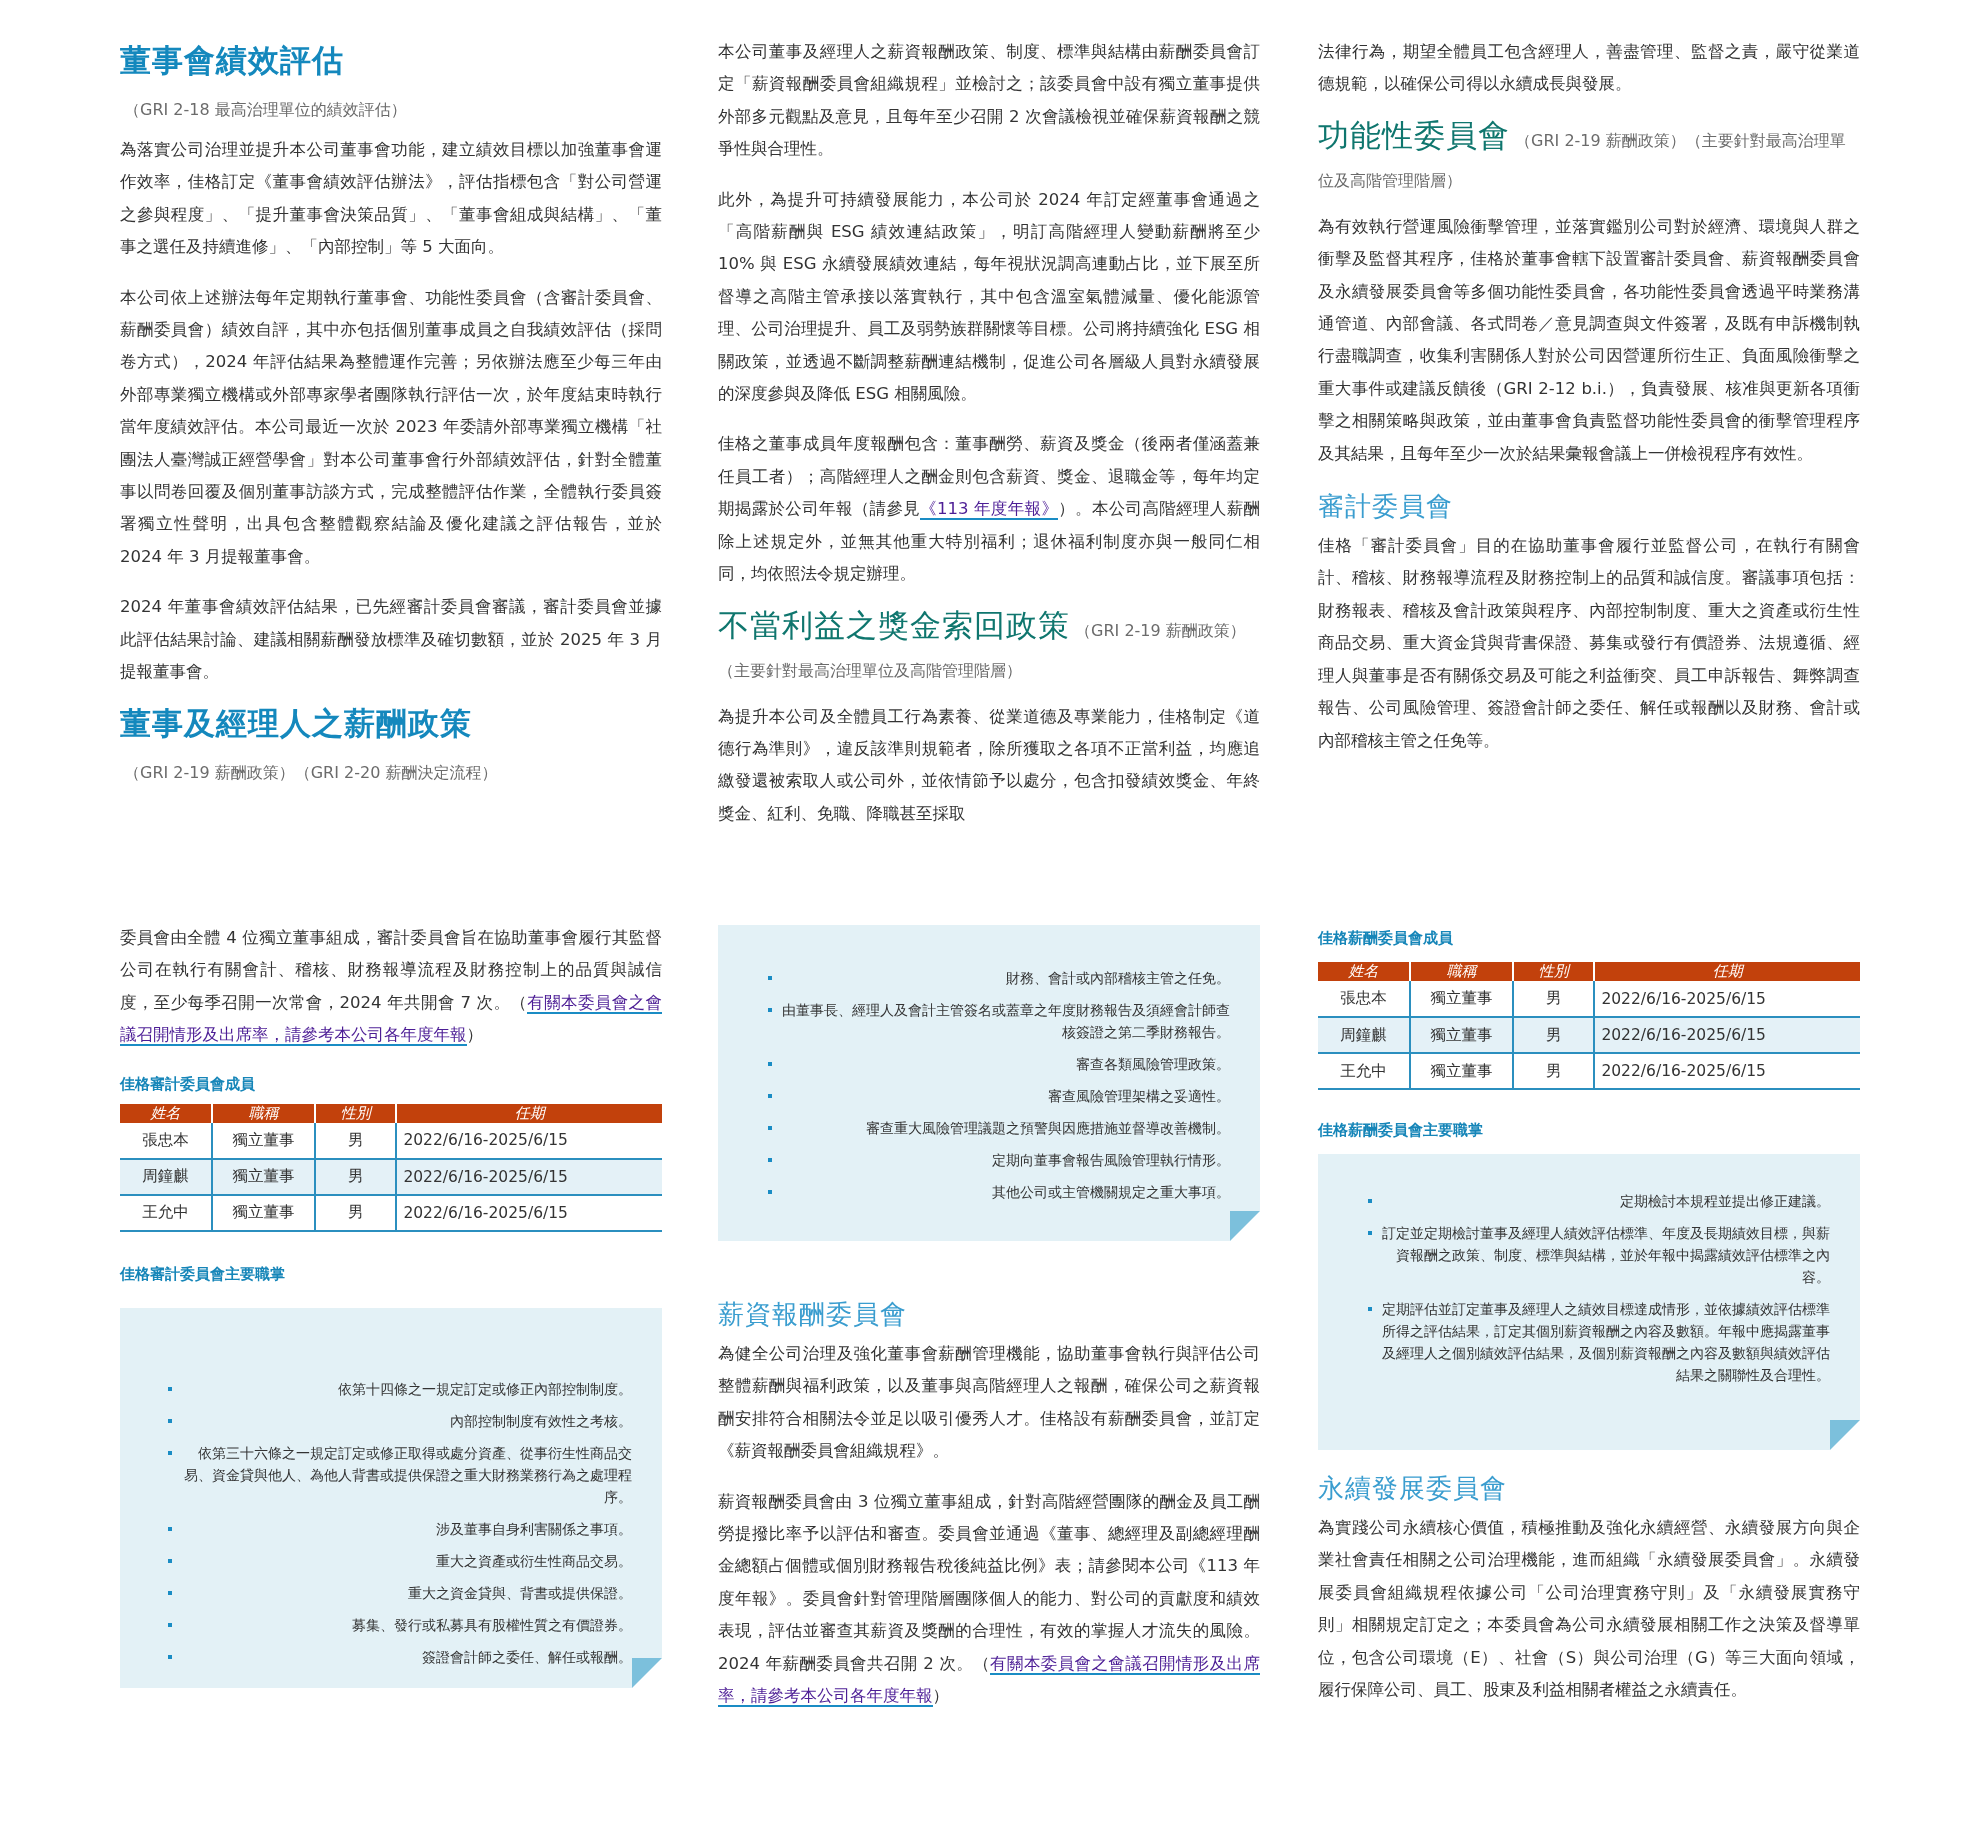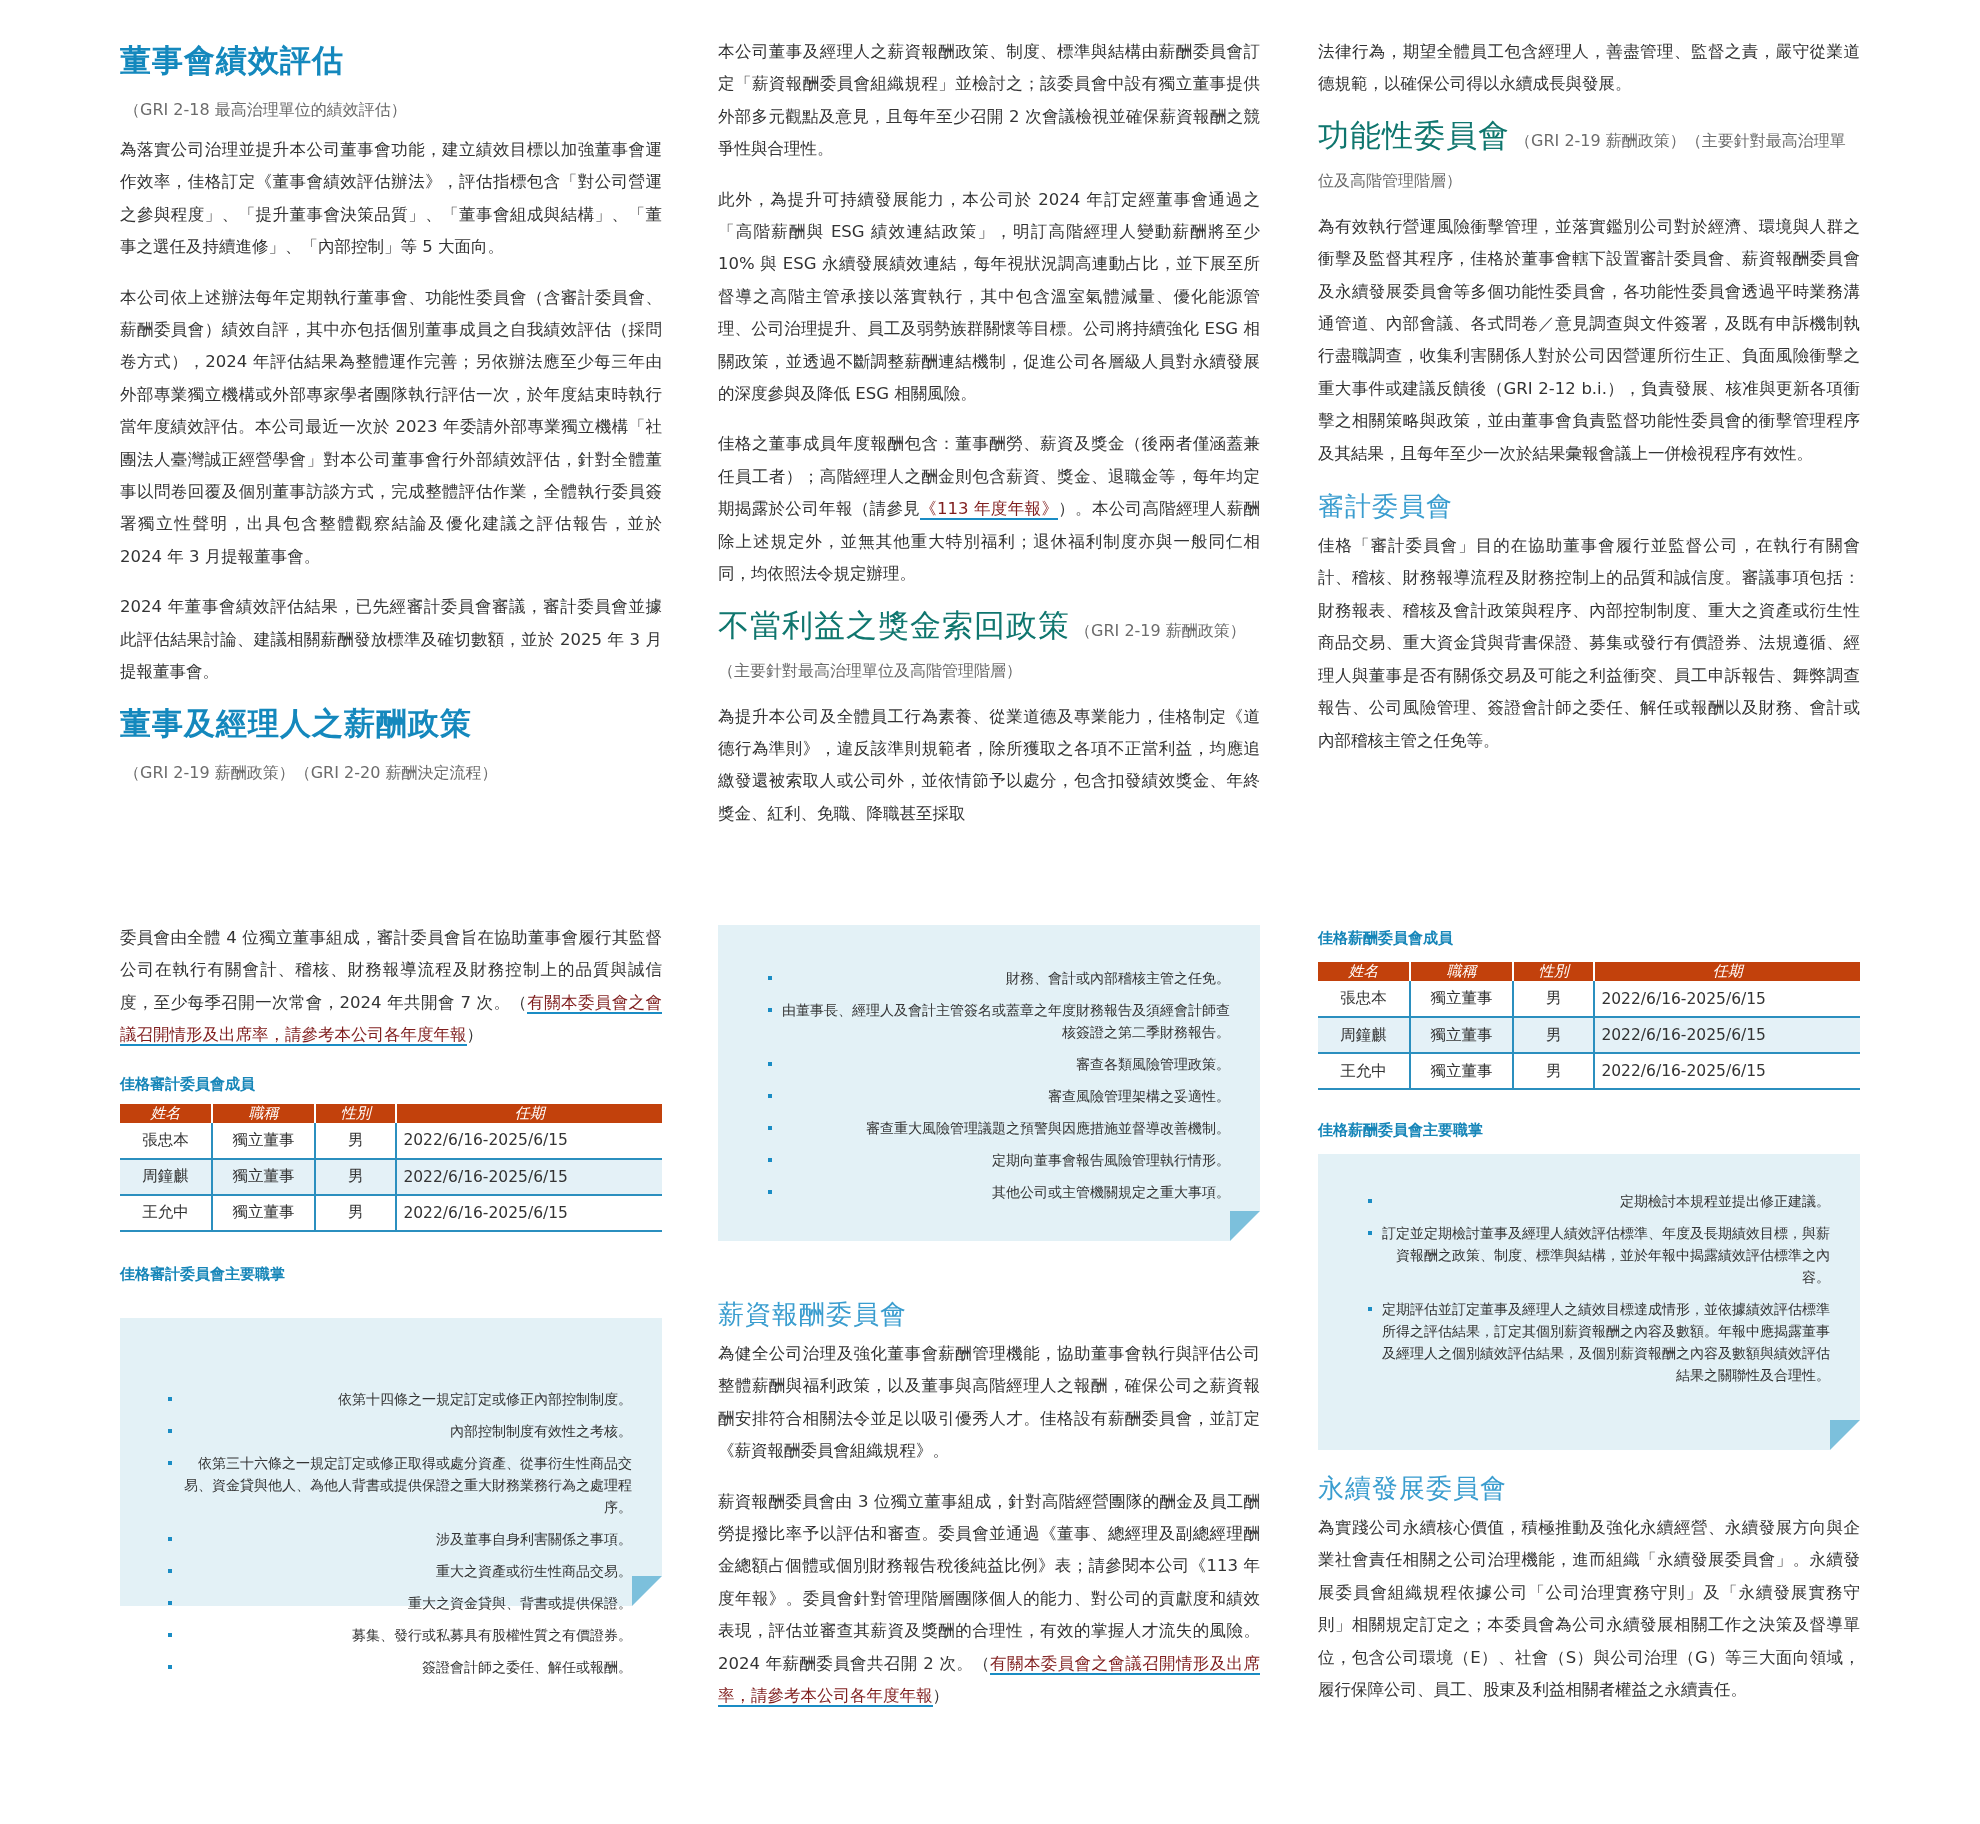--- a/index.html
+++ b/index.html
@@ -6,21 +6,21 @@
   html, body { width: 1980px; height: 1824px; background: #ffffff; overflow: hidden; }
   body { font-family: "DejaVu Sans", "Liberation Sans", sans-serif; color: #333333; position: relative; }
   .col { position: absolute; width: 542px; }
   .h1 { font-size: 31px; font-weight: bold; color: #1488bd; line-height: 44px; letter-spacing: 1px; }
   .h1-inline { display: inline; font-size: 31px; font-weight: normal; color: #0f766e; letter-spacing: 1px; }
   .gri { font-size: 16px; color: #6b6b6b; line-height: 32px; }
   .gri-inline { font-size: 16px; color: #6b6b6b; }
   .gri-block { padding-left: 4px; margin-top: 12px; }
   .p { font-size: 16.5px; line-height: 32.4px; color: #333333; text-align: justify; margin-top: 10px; }
   .p + .p { margin-top: 18px; }
-  .link { color: #7f1d1d; text-decoration: none; border-bottom: 2px solid #1a8cc4; }
+  .link { color: #4c1d95; text-decoration: none; border-bottom: 2px solid #1a8cc4; }
   .h2 { font-size: 26px; color: #3a9dcf; line-height: 40px; font-weight: normal; letter-spacing: 1px; }
   .h3 { font-size: 15px; font-weight: bold; color: #1585b8; line-height: 24px; }
   table.members { width: 100%; border-collapse: collapse; font-size: 15.5px; margin-top: 14px; }
   table.members th { background: #c2410c; color: #ffffff; font-weight: normal; height: 16px; border-right: 2px solid #ffffff; font-size: 15px; font-style: italic; }
   table.members th:last-child { border-right: none; }
   table.members td { height: 36px; border-right: 2px solid #2b8fbf; border-bottom: 2px solid #2b8fbf; text-align: center; color: #333; }
   table.members td:last-child { border-right: none; text-align: left; padding-left: 6px; }
   table.members tr:nth-child(even) td { background: #e4f1f7; }
   .box { position: relative; background: #e3f1f6; padding: 44px 30px 48px 50px; }
   .box ul { list-style: none; }
@@ -98,21 +98,21 @@
       </tr>
       <tr>
         <td>王允中</td>
         <td>獨立董事</td>
         <td>男</td>
         <td>2022/6/16-2025/6/15</td>
       </tr>
     </tbody>
   </table>
   <div class="h3" style="margin-top:30px">佳格審計委員會主要職掌</div>
-  <div class="box" style="margin-top:32px; height:288px; padding-top:70px; padding-left:48px;">
+  <div class="box" style="margin-top:22px; height:380px; padding-top:70px; padding-left:48px;">
     <ul>
       <li>依第十四條之一規定訂定或修正內部控制制度。</li>
       <li>內部控制制度有效性之考核。</li>
       <li>依第三十六條之一規定訂定或修正取得或處分資產、從事衍生性商品交易、資金貸與他人、為他人背書或提供保證之重大財務業務行為之處理程序。</li>
       <li>涉及董事自身利害關係之事項。</li>
       <li>重大之資產或衍生性商品交易。</li>
       <li>重大之資金貸與、背書或提供保證。</li>
       <li>募集、發行或私募具有股權性質之有價證券。</li>
       <li>簽證會計師之委任、解任或報酬。</li>
     </ul>

